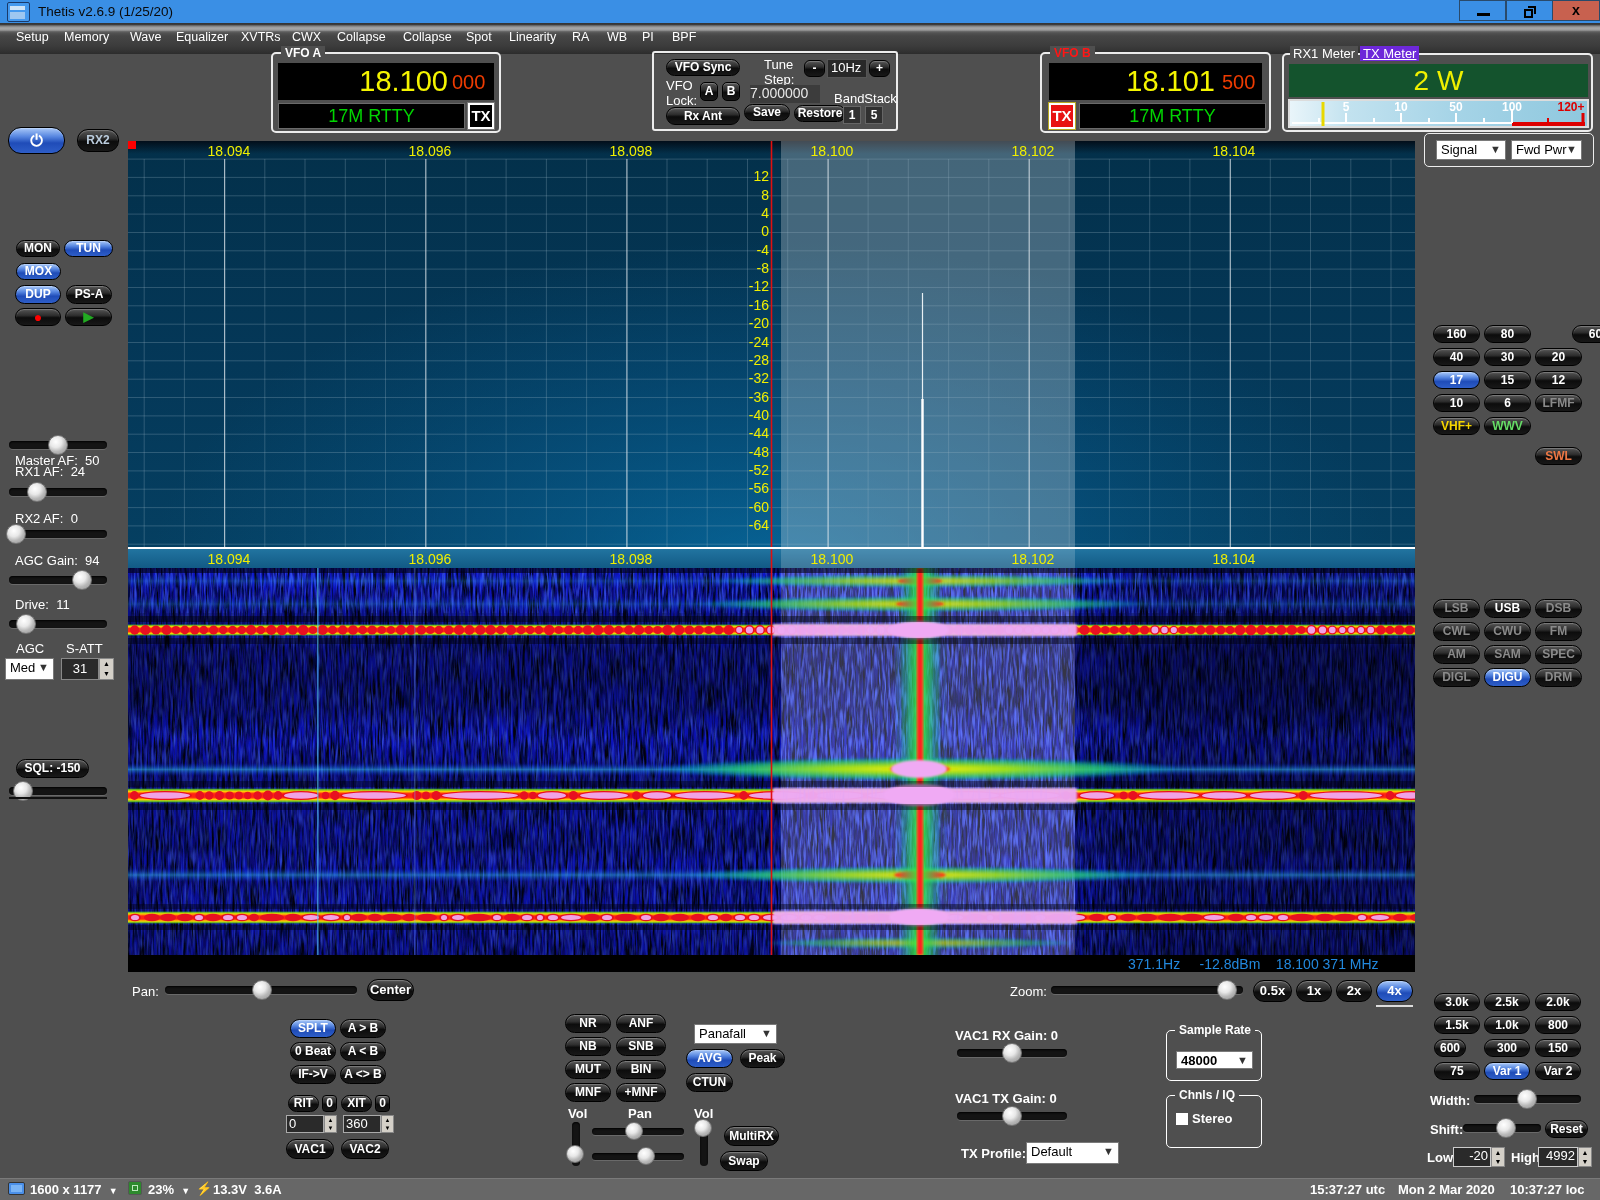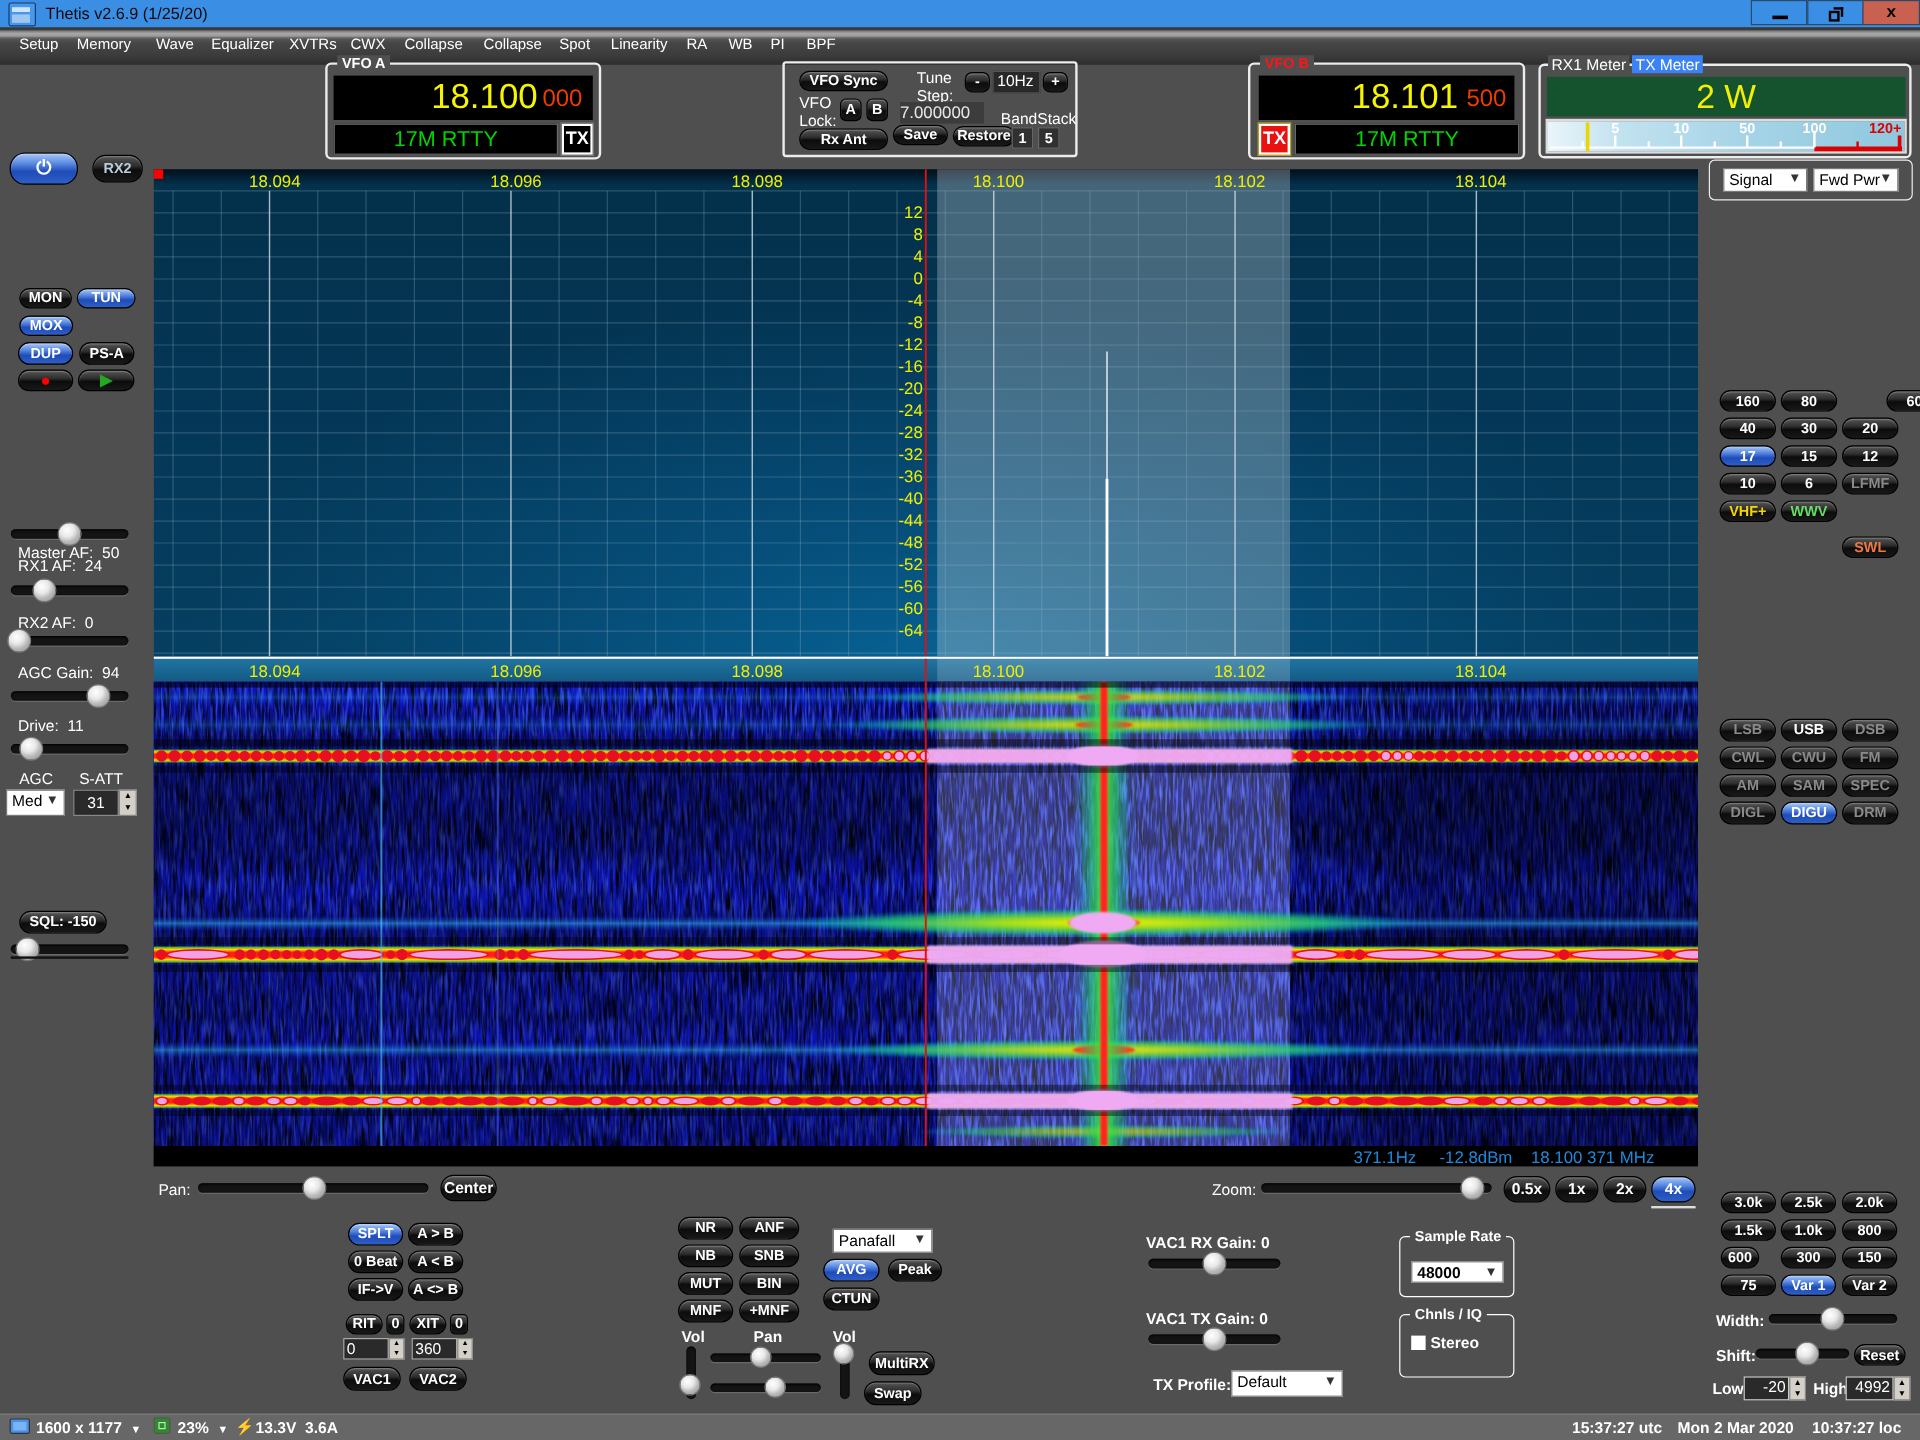--- a/index.html
+++ b/index.html
@@ -117,21 +117,21 @@
   <span class="glabel" style="color:#ff1515;">VFO B</span>
 </div>
 <div class="abs" style="left:1049px; top:63px; width:213px; height:37px; background:#000;"></div>
 <div class="abs" style="left:1049px; top:63px; width:166px; height:37px; color:#f5f500; font-size:29px; text-align:right; line-height:36px;">18.101</div>
 <div class="abs" style="left:1222px; top:63px; width:40px; height:37px; color:#ee3b00; font-size:20px; line-height:39px;">500</div>
 <div class="abs" style="left:1049px; top:103px; width:26px; height:26px; background:#e81212; border:2px solid #fff; outline:1px solid #b8a820; color:#fff; font-weight:bold; font-size:15px; text-align:center; line-height:22px;">TX</div>
 <div class="abs" style="left:1079px; top:103px; width:187px; height:26px; background:#000; border:1px solid #6a6a6a; color:#00d500; font-size:18px; text-align:center; line-height:24px;">17M RTTY</div>
 
 <div class="abs grp" style="left:1282px; top:53px; width:311px; height:79px;"></div>
 <div class="abs lbl" style="left:1290px; top:46px; background:#4f4f4f; padding:0 3px;">RX1 Meter</div>
-<div class="abs lbl" style="left:1360px; top:46px; background:#3b82f6; padding:0 3px;">TX Meter</div>
+<div class="abs lbl" style="left:1360px; top:46px; background:#6d28d9; padding:0 3px;text-decoration:underline;">TX Meter</div>
 <div class="abs" style="left:1289px; top:64px; width:299px; height:33px; background:#14532d; color:#f0f000; font-size:28px; text-align:center; line-height:33px;">2 W</div>
 <div class="abs" id="meterbar" style="left:1288px; top:99px; width:301px; height:29px; border:2px solid #dcdcdc;
   background:linear-gradient(90deg,#e9f5fa 0%,#c2e2ef 20%,#a6d4e7 55%,#8fc8de 100%);"></div>
 <svg class="abs" style="left:1288px; top:99px;" width="301" height="29" viewBox="0 0 301 29">
   <line x1="4" y1="24" x2="224" y2="24" stroke="#fff" stroke-width="2"></line>
   <line x1="224" y1="25" x2="297" y2="25" stroke="#dd0000" stroke-width="4"></line>
   <line x1="35" y1="3" x2="35" y2="27" stroke="#e8d800" stroke-width="3"></line>
   <g stroke="#fff" stroke-width="2">
     <line x1="58" y1="14" x2="58" y2="24"></line>
         <line x1="113" y1="14" x2="113" y2="24"></line>

